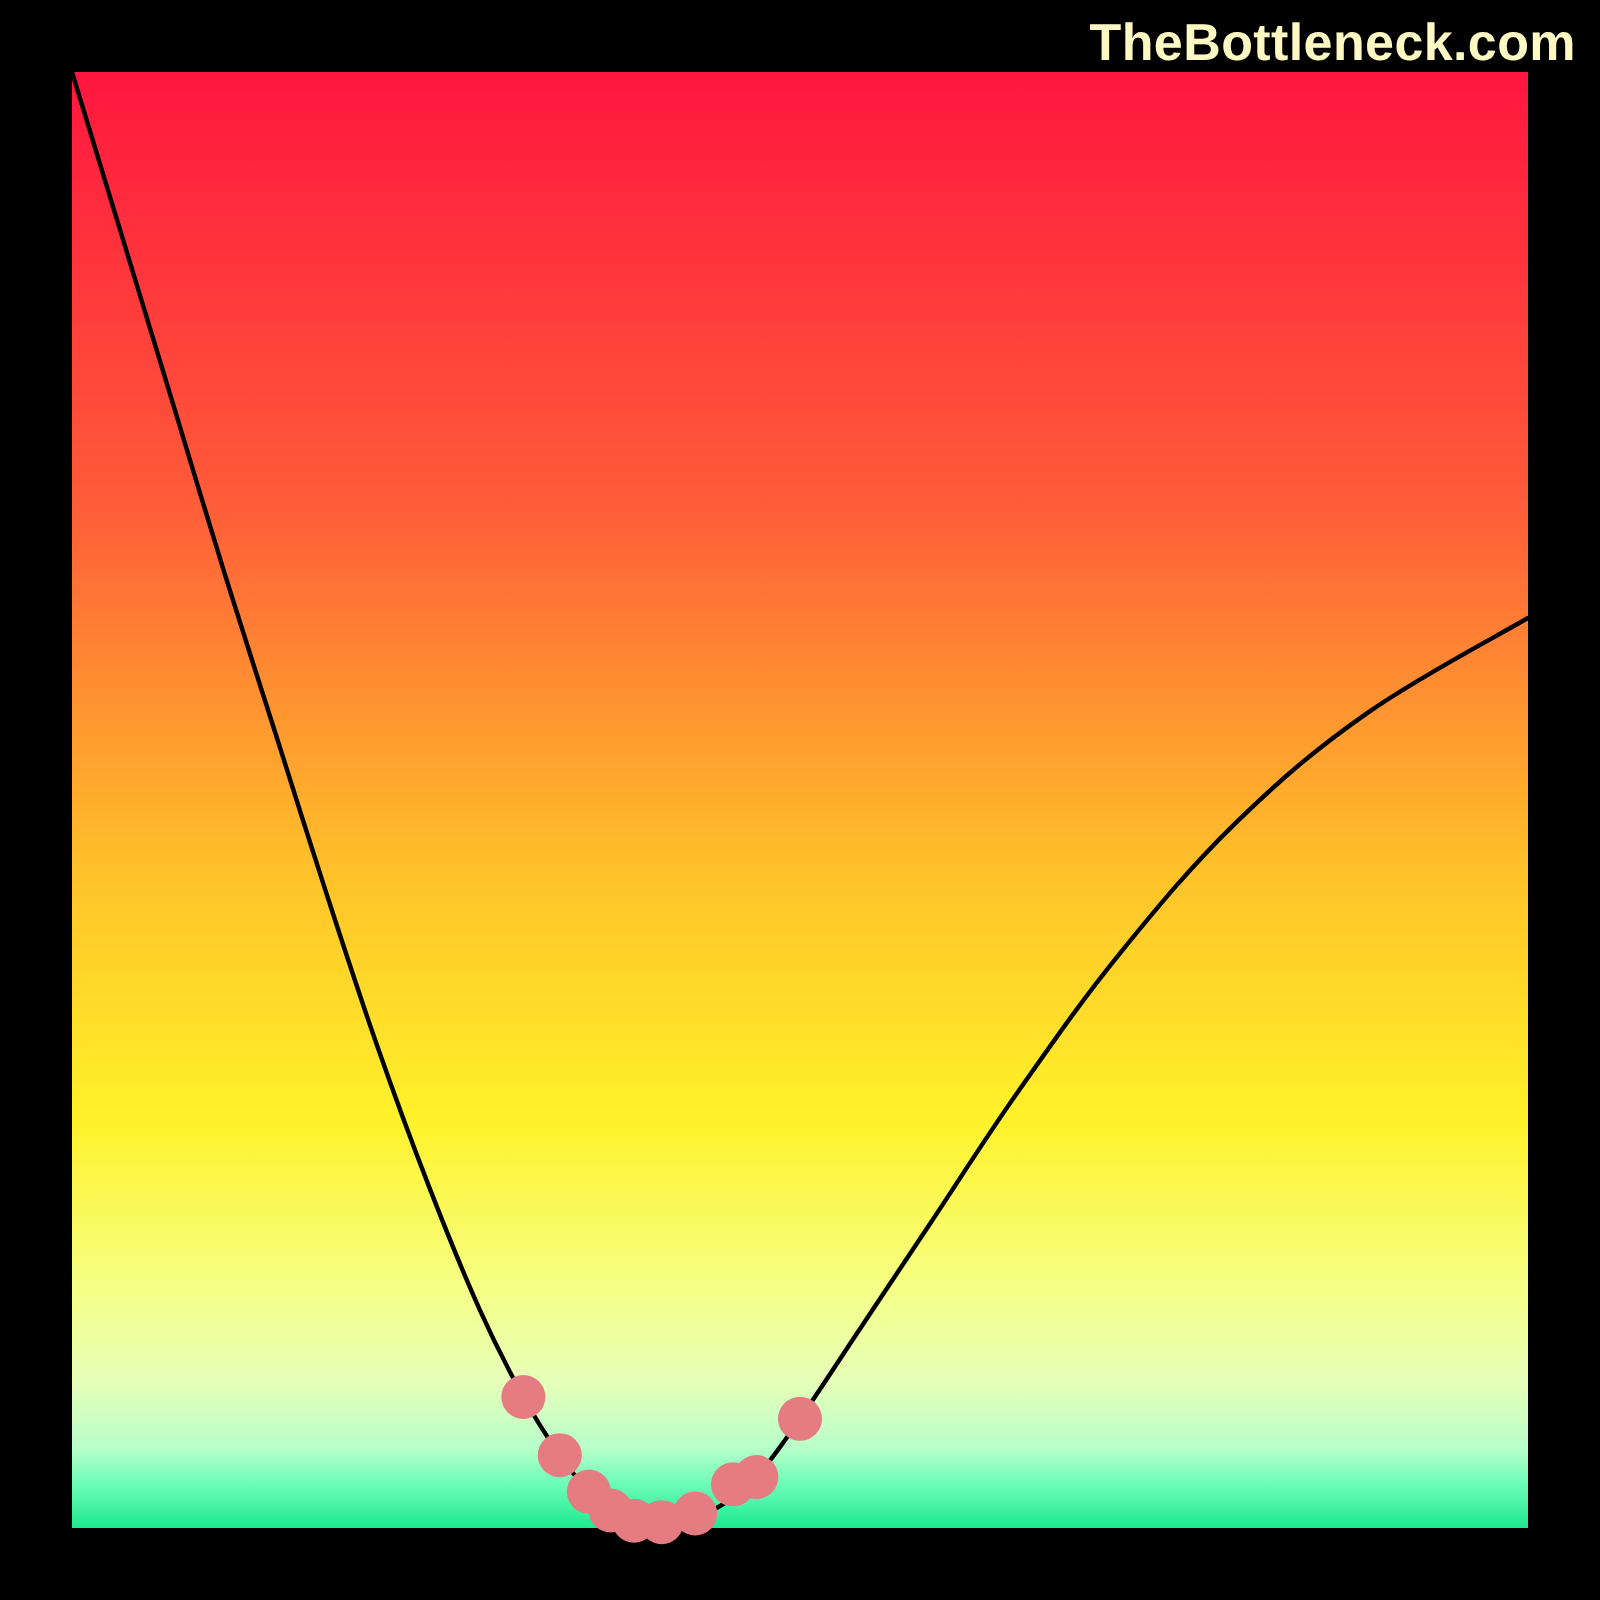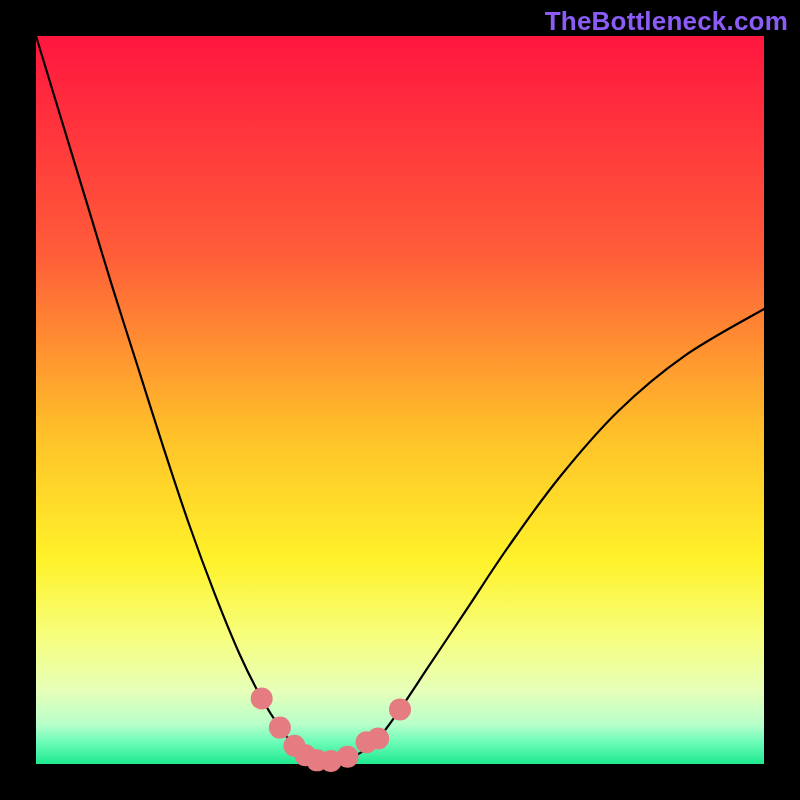--- a/index.html
+++ b/index.html
@@ -8,21 +8,21 @@
     height: 800px;
     background: #000;
     position: relative;
     overflow: hidden;
     font-family: Arial, Helvetica, sans-serif;
   }
   .watermark {
     position: absolute;
     top: 6px;
     right: 12px;
-    color: #8b5cf6;
+    color: #fef9c3;
     font-size: 26px;
     font-weight: 600;
     letter-spacing: 0.2px;
     z-index: 10;
   }
   .plot {
     position: absolute;
     left: 36px;
     top: 36px;
     width: 728px;

